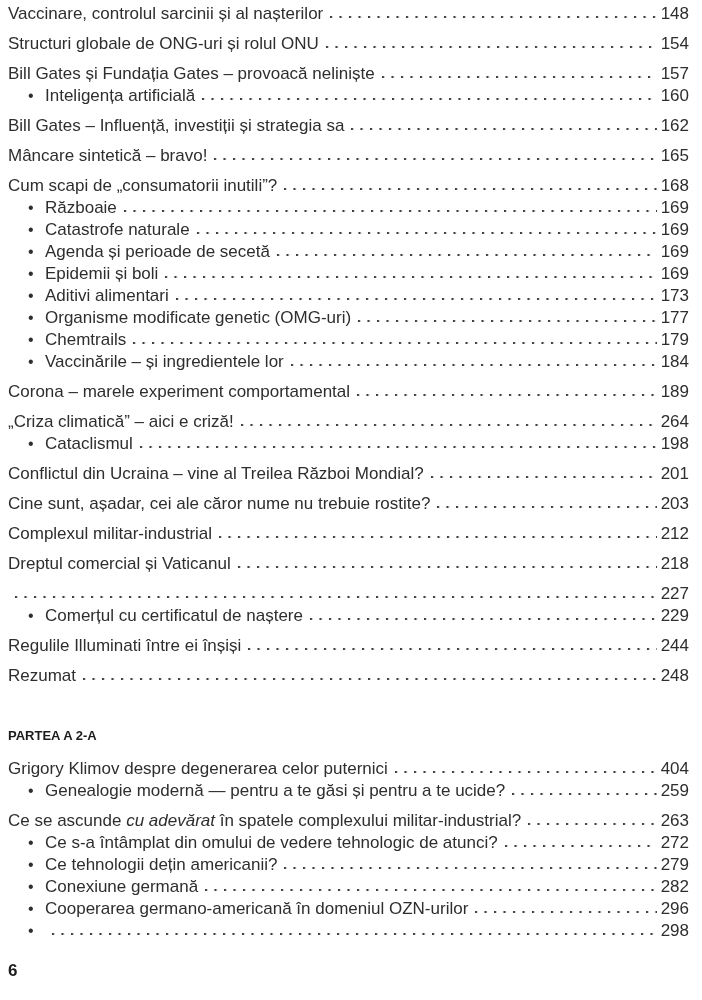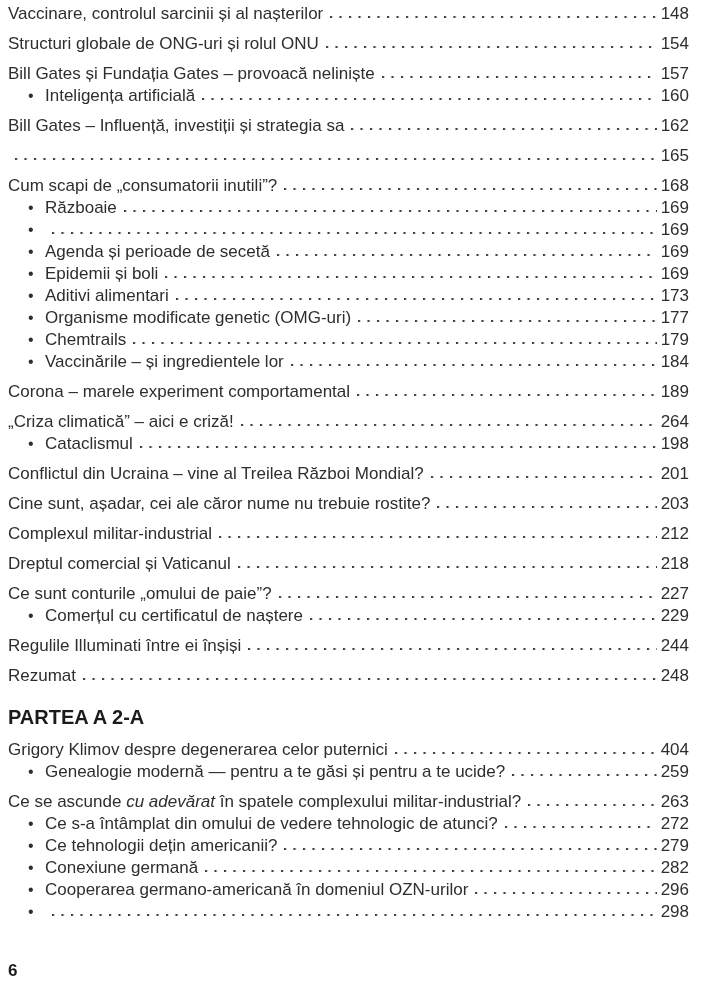--- a/index.html
+++ b/index.html
@@ -41,24 +41,24 @@
     height: 4px;
     margin: 0 4px 0 6px;
     background-image: radial-gradient(circle at 2px 2px, #3c3c3c 1.2px, transparent 1.5px);
     background-size: 9.5px 4px;
     background-repeat: repeat-x;
     background-position: left bottom;
   }
   .pagenum { flex: 0 0 auto; }
   .group { margin-bottom: 8px; }
   .section-header {
-    font-size: 20px;
+    font-size: 13px;
     font-weight: bold;
     line-height: 22px;
-    margin: 19px 0 11px 0;
+    margin: 38px 0 11px 0;
     color: #1c1c1c;
   }
   .footer-pagenum {
     position: absolute;
     left: 8px;
     top: 961px;
     font-size: 17px;
     font-weight: bold;
     color: #1c1c1c;
   }
@@ -97,38 +97,40 @@
       </div>
       <div class="group">
         <div class="row">
           <span class="title">Bill Gates – Influență, investiții și strategia sa</span>
           <span class="leader"></span>
           <span class="pagenum">162</span>
         </div>
       </div>
       <div class="group">
         <div class="row">
+          <span class="title">Mâncare sintetică – bravo!</span>
           <span class="leader"></span>
           <span class="pagenum">165</span>
         </div>
       </div>
       <div class="group">
         <div class="row">
           <span class="title">Cum scapi de „consumatorii inutili”?</span>
           <span class="leader"></span>
           <span class="pagenum">168</span>
         </div>
         <div class="row lvl1">
           <span class="bullet">•</span>
           <span class="title">Războaie</span>
           <span class="leader"></span>
           <span class="pagenum">169</span>
         </div>
         <div class="row lvl1">
           <span class="bullet">•</span>
+          <span class="title">Catastrofe naturale</span>
           <span class="leader"></span>
           <span class="pagenum">169</span>
         </div>
         <div class="row lvl1">
           <span class="bullet">•</span>
           <span class="title">Agenda și perioade de secetă</span>
           <span class="leader"></span>
           <span class="pagenum">169</span>
         </div>
         <div class="row lvl1">
@@ -205,21 +207,20 @@
       </div>
       <div class="group">
         <div class="row">
           <span class="title">Dreptul comercial și Vaticanul</span>
           <span class="leader"></span>
           <span class="pagenum">218</span>
         </div>
       </div>
       <div class="group">
         <div class="row">
-          <span class="title">Ce sunt conturile „omului de paie”?</span>
           <span class="leader"></span>
           <span class="pagenum">227</span>
         </div>
         <div class="row lvl1">
           <span class="bullet">•</span>
           <span class="title">Comerțul cu certificatul de naștere</span>
           <span class="leader"></span>
           <span class="pagenum">229</span>
         </div>
       </div>

